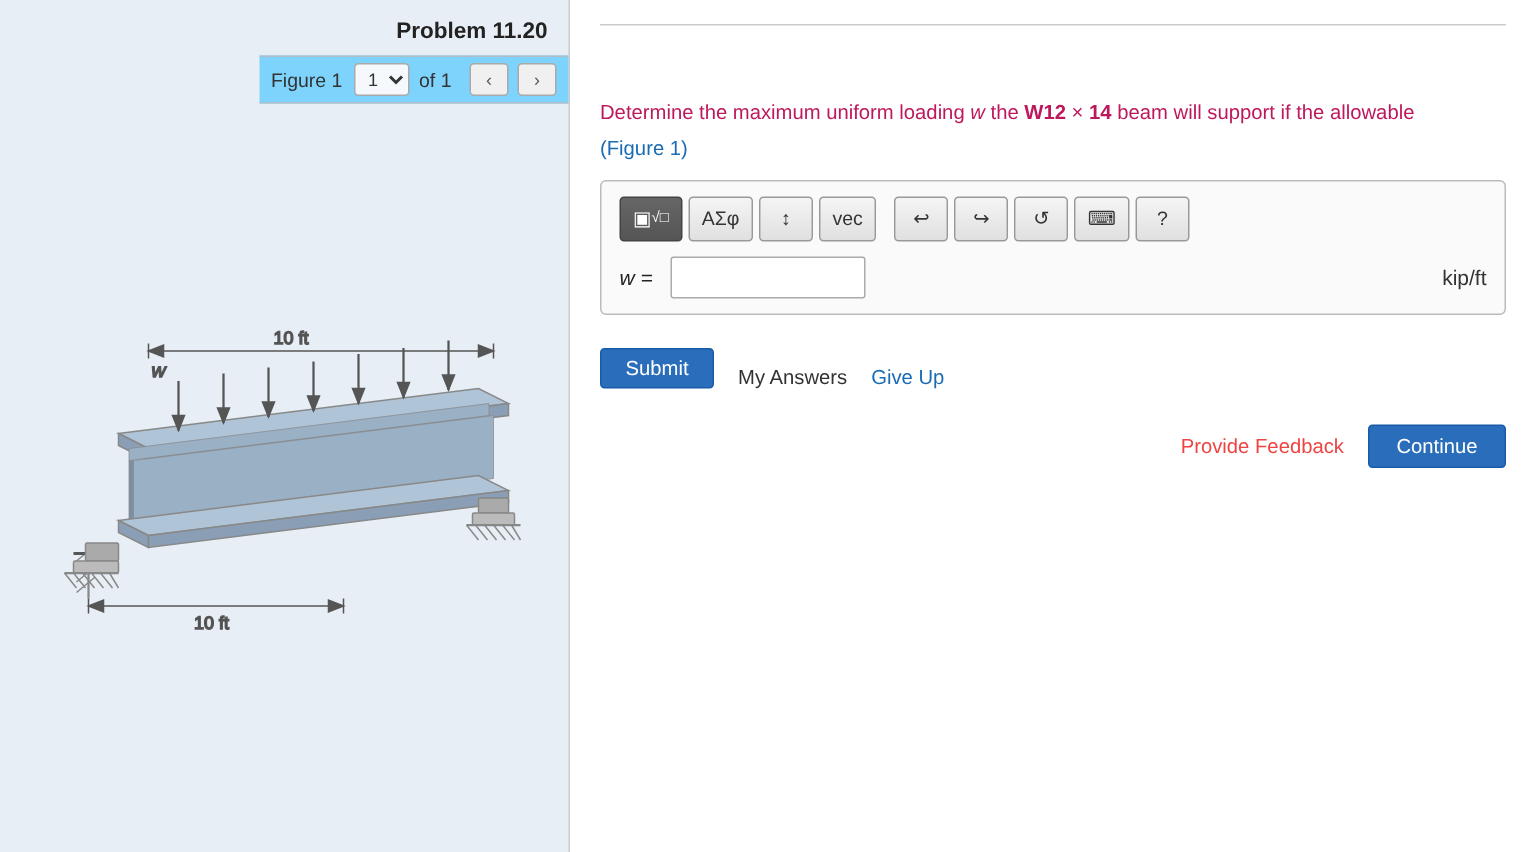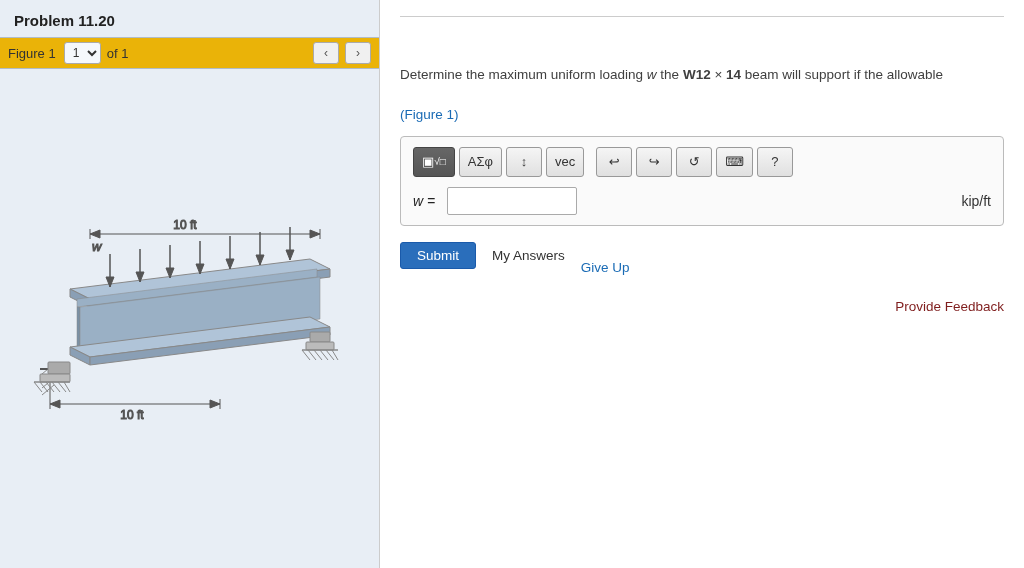--- a/index.html
+++ b/index.html
@@ -16,34 +16,35 @@
     
     .left-panel {
       width: 380px;
       min-width: 380px;
       background: #e8eef5;
       display: flex;
       flex-direction: column;
       padding: 0;
       border-right: 1px solid #ccc;
       height: 568px;
+      align-items: flex-end;
     }
 
     .problem-title {
       padding: 12px 14px 8px 14px;
       font-size: 15px;
       font-weight: bold;
       color: #222;
     }
 
     .figure-nav {
       display: flex;
       align-items: center;
       padding: 4px 8px;
-      background: #eab308;
+      background: #7dd3fc;
       border-top: 1px solid #b0bcc8;
       border-bottom: 1px solid #b0bcc8;
       gap: 6px;
       height: 32px;
     }
 
     .figure-label {
       font-size: 13px;
       color: #333;
       margin-right: 2px;
@@ -107,21 +108,21 @@
     .part-label {
       font-size: 15px;
       font-weight: bold;
       margin-bottom: 10px;
       color: #222;
     }
 
     .problem-text {
       font-size: 13.5px;
       line-height: 1.55;
-      color: #404040;
+      color: #be185d;
       margin-bottom: 4px;
       margin-top: 48px;
     }
 
     .figure-link {
       color: #1a6bb5;
       text-decoration: none;
       font-size: 13.5px;
       cursor: pointer;
     }
@@ -194,21 +195,21 @@
     }
 
     .unit-label {
       font-size: 14px;
       color: #333;
       margin-left: auto;
     }
 
     .action-row {
       display: flex;
-      align-items: center;
+      align-items: flex-end;
       gap: 16px;
       margin-top: 4px;
     }
 
     .submit-btn {
       background: #2a6ebb;
       color: #fff;
       border: 1px solid #1a5aaa;
       border-radius: 3px;
       padding: 5px 16px;
@@ -233,21 +234,21 @@
 
     .bottom-actions {
       display: flex;
       justify-content: flex-end;
       align-items: center;
       gap: 16px;
       margin-top: 24px;
     }
 
     .provide-feedback-link {
-      color: #7f1d1d;
+      color: #ef4444;
       font-size: 13.5px;
       text-decoration: none;
       cursor: pointer;
       margin-left: 48px;
     }
 
     .continue-btn {
       background: #2a6ebb;
       color: #fff;
       border: 1px solid #1a5aaa;
@@ -368,21 +369,21 @@
   </div>
 </div>
 
 <div class="right-panel">
   <div class="top-border"></div>
 
 
   <div class="problem-text">
     <span>Determine the maximum uniform loading <em>w</em> the <strong>W12</strong> × <strong>14</strong> beam will support if the allowable</span><br>
   </div>
-  <div style="margin-top:20px;">
+  <div style="margin-top:4px;">
     <a class="figure-link">(Figure 1)</a>
   </div>
 
   <div class="input-toolbar">
     <div class="toolbar-buttons">
       <button class="tb-btn dark">▣<span style="font-size:10px">√□</span></button>
       <button class="tb-btn">ΑΣφ</button>
       <button class="tb-btn">↕</button>
       <button class="tb-btn">vec</button>
       <span class="tb-separator"></span>
@@ -401,14 +402,15 @@
   </div>
 
   <div class="action-row">
     <button class="submit-btn">Submit</button>
     <span class="my-answers-link">My Answers</span>
     <a class="give-up-link">Give Up</a>
   </div>
 
   <div class="bottom-actions">
     <a class="provide-feedback-link">Provide Feedback</a>
+    <button class="continue-btn">Continue</button>
   </div>
 </div>
 
 </body></html>

